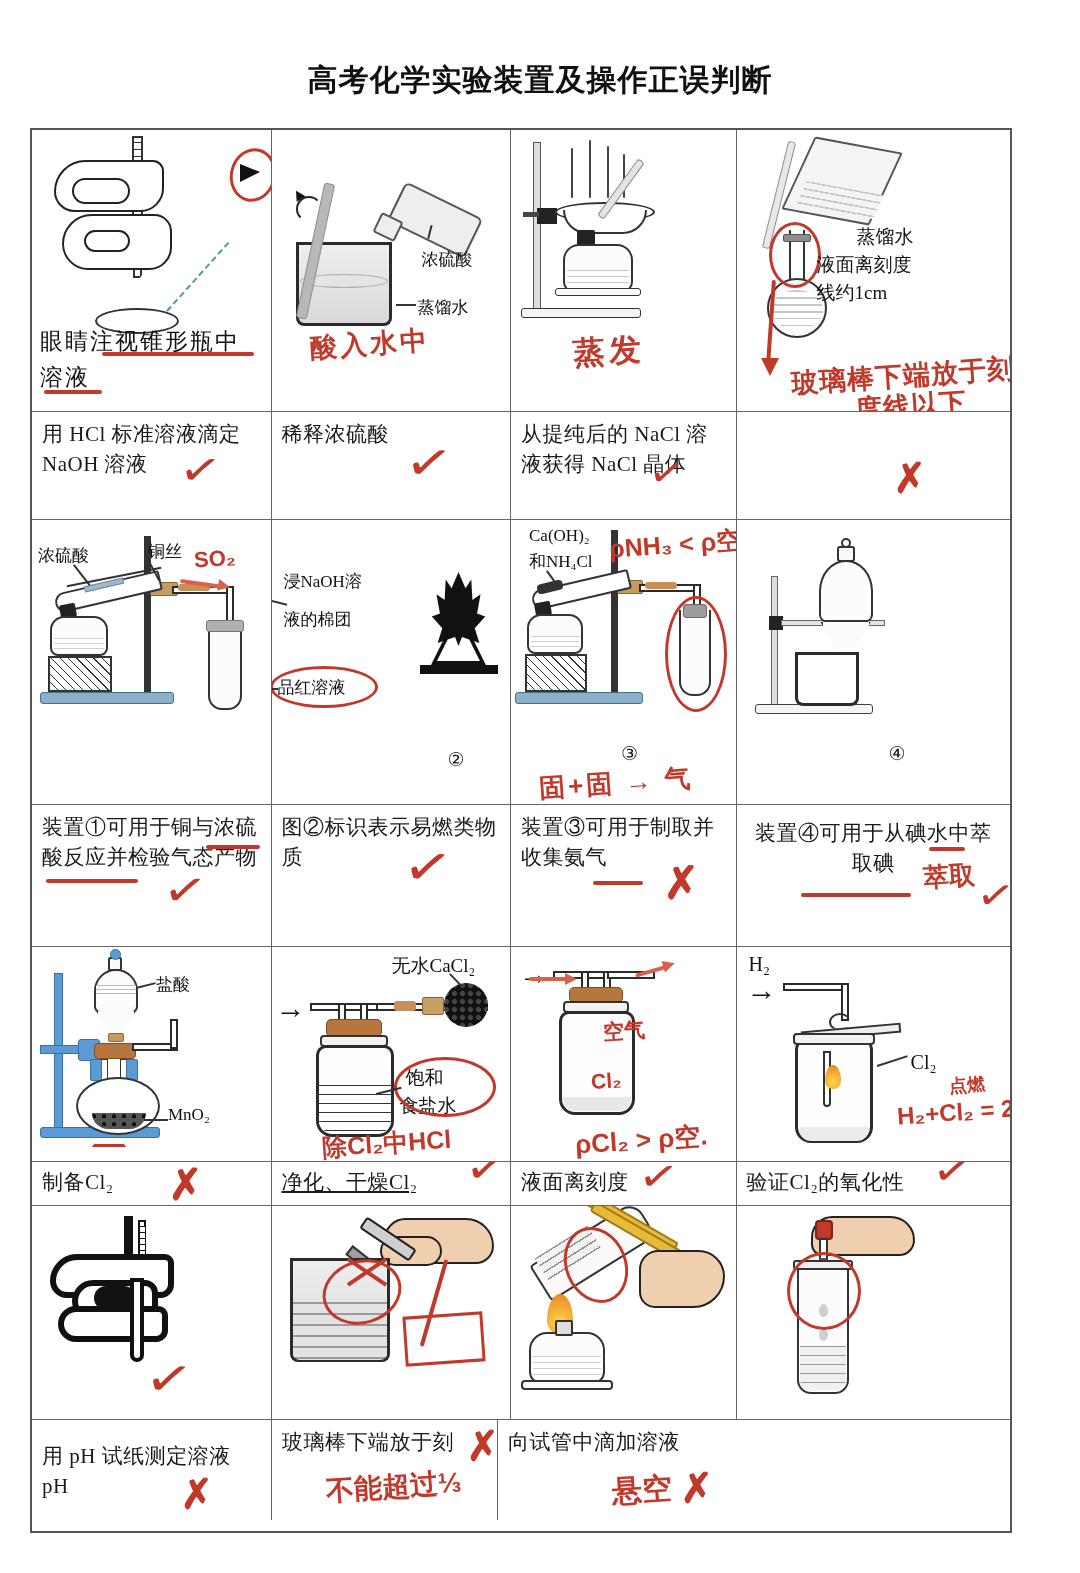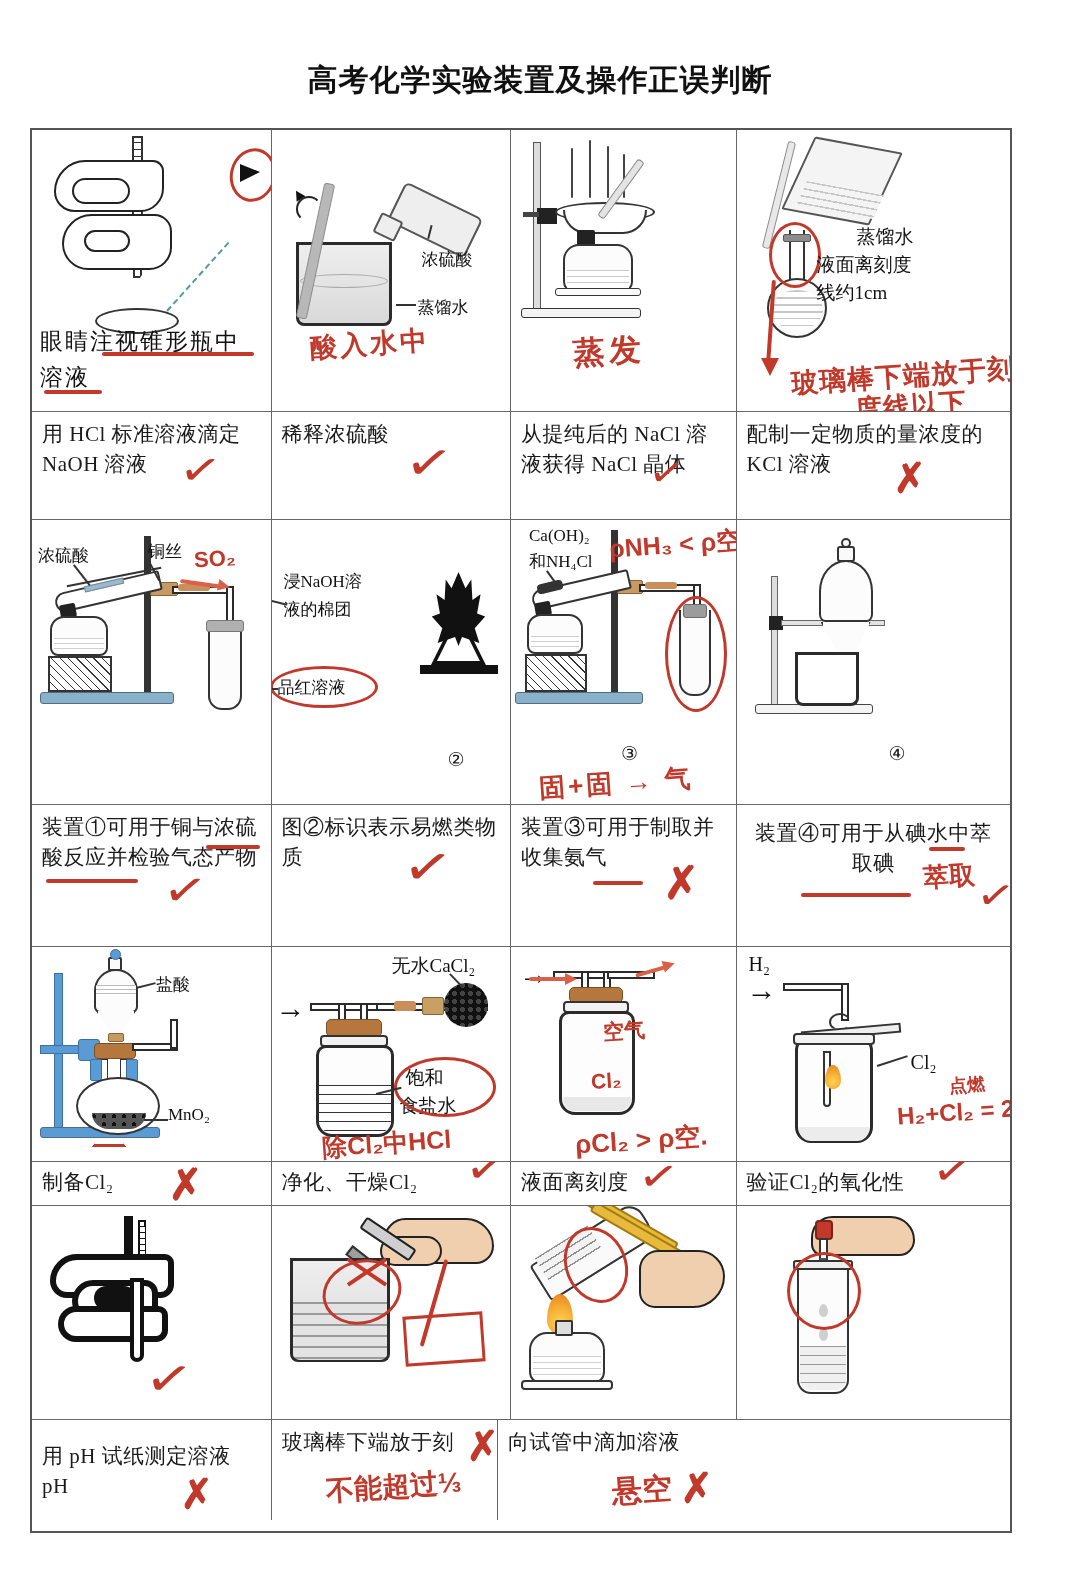--- a/index.html
+++ b/index.html
@@ -288,21 +288,20 @@
     </div>
     <div class="cell c2">
       <div class="caption">稀释浓硫酸</div>
       <div class="check" style="left:136px;top:26px;font-size:50px;">✓</div>
     </div>
     <div class="cell c3">
       <div class="caption">从提纯后的 NaCl 溶液获得 NaCl 晶体</div>
       <div class="check" style="left:140px;top:42px;font-size:38px;">✓</div>
     </div>
     <div class="cell c4">
-      <div class="caption">配制一定物质的量浓度的 KCl 溶液</div>
       <div class="cross" style="left:156px;top:46px;font-size:40px;">✗</div>
     </div>
   </div>
 
   <div class="band imgband rowsep" style="height:285px;">
 
     <div class="cell c1">
       <div class="fig">
         <div class="stand-rod" style="left:112px;top:16px;width:7px;height:160px;background:#333;"></div>
         <div class="stand-base" style="left:8px;top:172px;width:134px;height:12px;"></div>
@@ -332,21 +331,21 @@
         <div class="leader" style="left:118px;top:42px;width:20px;transform:rotate(62deg);"></div>
         <div class="hand" style="left:162px;top:26px;font-size:22px;">SO₂</div>
         <div style="position:absolute;left:148px;top:62px;width:44px;height:4px;background:#d9614a;border-radius:2px;transform:rotate(8deg);"></div>
         <div style="position:absolute;left:186px;top:60px;width:0;height:0;border-left:12px solid #d9614a;border-top:6px solid transparent;border-bottom:6px solid transparent;transform:rotate(12deg);"></div>
       </div>
     </div>
 
     <div class="cell c2">
       <div class="fig">
         <div class="lbl" style="left:12px;top:50px;">浸NaOH溶</div>
-        <div class="lbl" style="left:12px;top:78px;">液的棉团</div>
+        <div class="lbl" style="left:12px;top:88px;">液的棉团</div>
         <div class="leader" style="left:-16px;top:76px;width:32px;transform:rotate(14deg);"></div>
         <div class="lbl" style="left:6px;top:156px;">品红溶液</div>
         <div class="ellipse" style="left:-2px;top:146px;width:108px;height:42px;"></div>
         <div class="leader" style="left:-18px;top:168px;width:24px;"></div>
 
         <div class="flamesign" style="left:144px;top:46px;width:86px;height:108px;">
           <div class="glyph">△</div>
           <div class="bar"></div>
         </div>
         <div style="position:absolute;left:158px;top:52px;width:58px;height:74px;background:#111;
@@ -533,21 +532,21 @@
       </div>
     </div>
   </div>
 
   <div class="band rowsep" style="height:44px;">
     <div class="cell c1">
       <div class="caption" style="padding-top:6px;">制备Cl₂</div>
       <div class="cross" style="left:136px;top:2px;font-size:42px;">✗</div>
     </div>
     <div class="cell c2">
-      <div class="caption" style="padding-top:6px;">净化、干燥Cl₂</div>
+      <div class="caption" style="padding-top:6px;text-decoration:underline;">净化、干燥Cl₂</div>
       <div class="check" style="left:196px;top:-16px;font-size:44px;">✓</div>
     </div>
     <div class="cell c3">
       <div class="caption" style="padding-top:6px;">液面离刻度</div>
       <div class="check" style="left:130px;top:-6px;font-size:42px;">✓</div>
     </div>
     <div class="cell c4">
       <div class="caption" style="padding-top:6px;">验证Cl₂的氧化性</div>
       <div class="check" style="left:198px;top:-12px;font-size:42px;">✓</div>
     </div>

